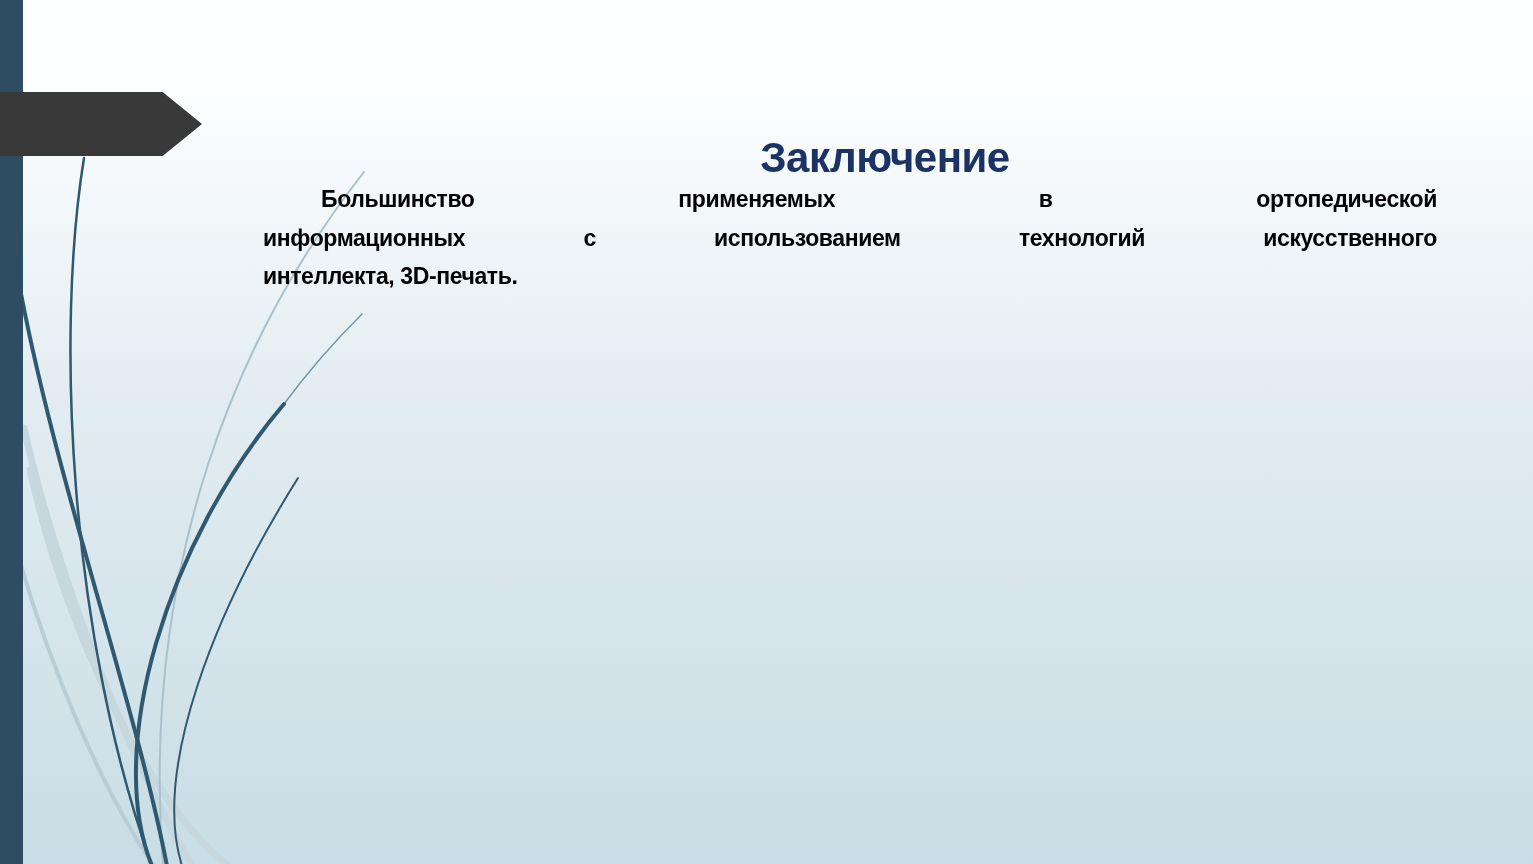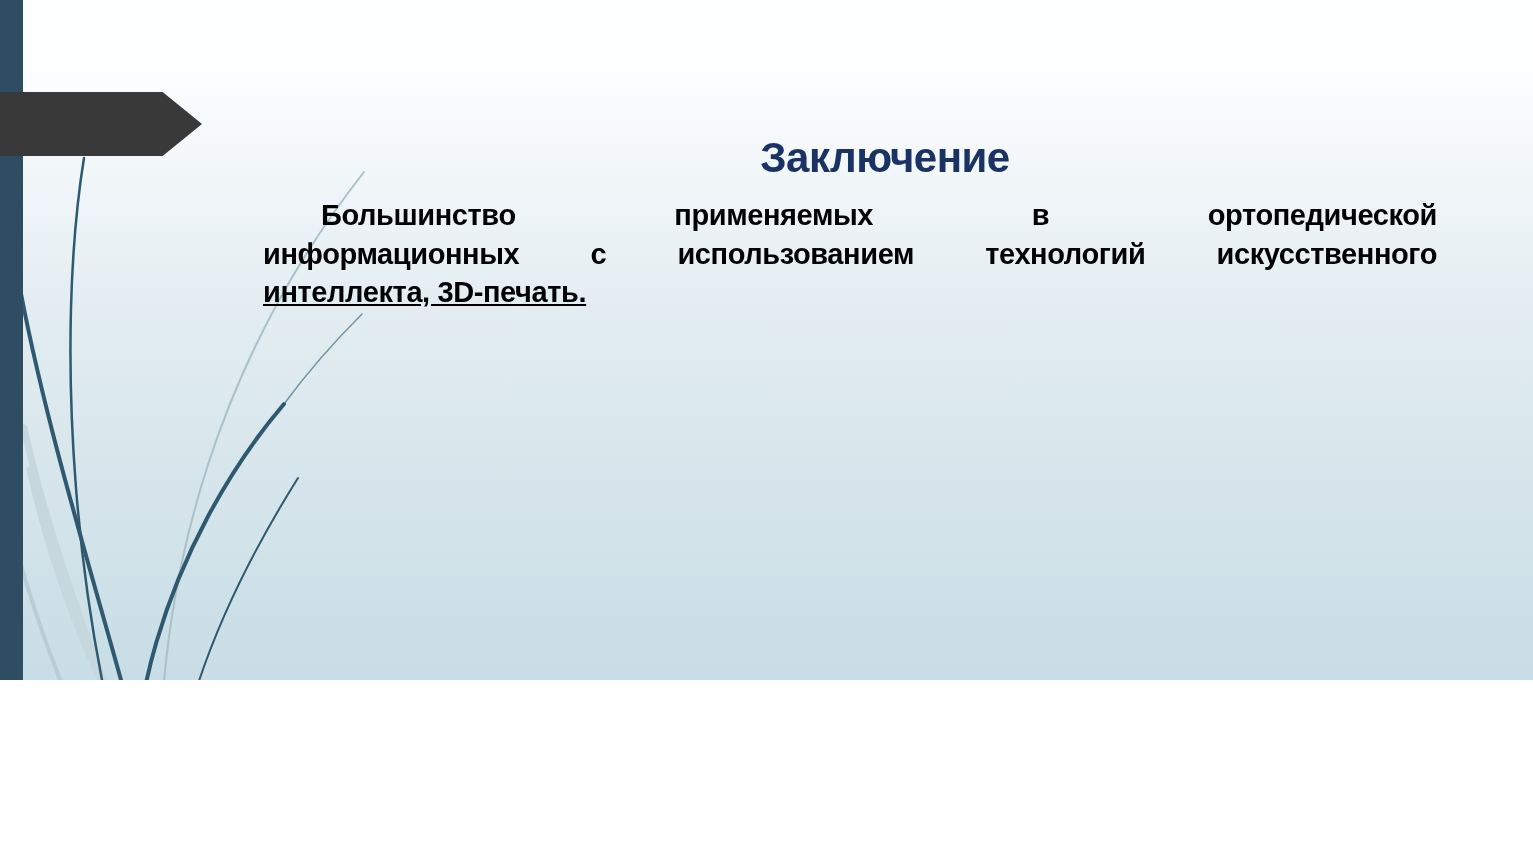--- a/index.html
+++ b/index.html
@@ -6,21 +6,21 @@
     margin: 0;
     padding: 0;
     width: 1533px;
     height: 864px;
     overflow: hidden;
     font-family: "Liberation Sans", "DejaVu Sans", sans-serif;
   }
   .slide {
     position: relative;
     width: 1533px;
-    height: 680px;
+    height: 864px;
     background: linear-gradient(180deg,
       var(--background-top) 0%,
       var(--background-top) 10%,
       var(--background-mid) 45%,
       var(--background-bottom) 100%);
     overflow: hidden;
   }
   svg.curves {
     position: absolute;
     left: 0; top: 0;
@@ -50,40 +50,39 @@
     width: 1174px;
     margin: 0;
     text-align: center;
     font-size: 42px;
     font-weight: bold;
     letter-spacing: -0.5px;
     color: var(--title);
   }
   .body-paragraph {
     position: absolute;
-    left: 263px; top: 196px;
+    left: 263px; top: 180px;
     width: 1174px;
-    font-size: 29px;
+    font-size: 23px;
     font-weight: bold;
     letter-spacing: -0.4px;
     line-height: 38.6px;
     color: var(--body-text);
   }
   .body-paragraph .jline {
     text-align: justify;
     text-align-last: justify;
     white-space: normal;
   }
   .body-paragraph .first {
     text-indent: 58px;
   }
   .body-paragraph .last {
     text-align: center;
     text-align-last: left;
-    text-decoration: underline;
   }
 </style>
 </head>
 <body>
 
 <div class="slide">
 
   <svg class="curves" viewBox="0 0 1533 864" xmlns="http://www.w3.org/2000/svg">
 
     <path class="curve-light" stroke-width="7" stroke-linecap="round" d="M 24,428 C 58,580 128,756 192,866"></path>

